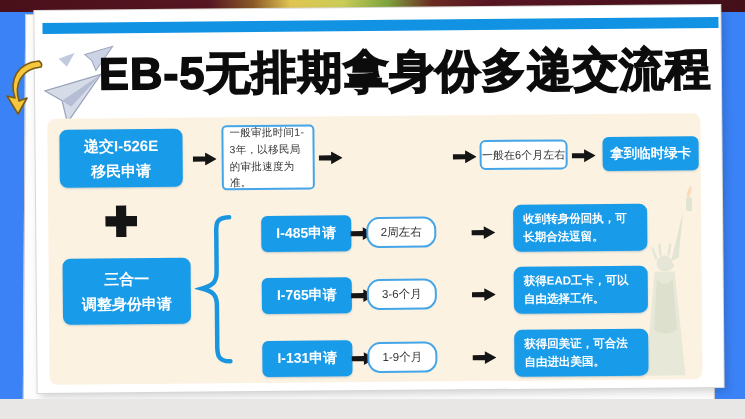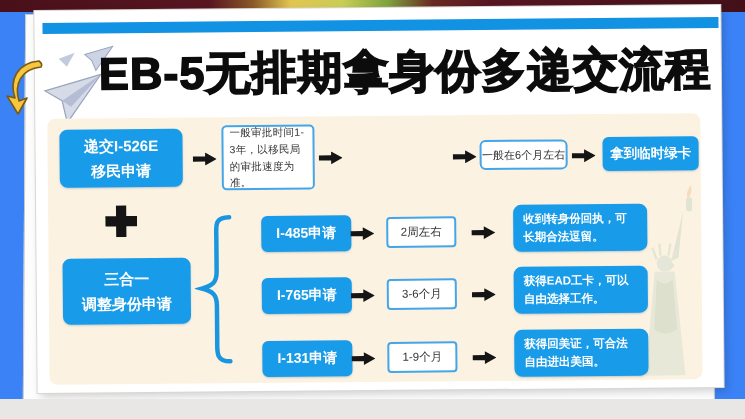--- a/index.html
+++ b/index.html
@@ -52,21 +52,21 @@
   .b-combo { left:14px; top:140px; width:128px; height:66px; font-size:15px; line-height:1.7; }
 
   .brace { position:absolute; left:146px; top:96px; }
 
   .arrow { position:absolute; width:24px; height:15px; background:#151515;
     clip-path:polygon(0 33%,52% 33%,52% 7%,100% 50%,52% 93%,52% 67%,0 67%); }
   .a-t1 { left:145px; top:34px; } .a-t2 { left:271px; top:34px; }
   .a-t3 { left:405px; top:34px; } .a-t4 { left:524px; top:34px; }
 
   .app { width:90px; height:36px; font-size:14px; border-radius:6px; left:193px;margin-left:20px; }
-  .dur { width:70px; height:31px; font-size:11.5px; border-radius:4px; left:338px; }
+  .dur { width:70px; height:31px; font-size:11.5px; border-radius:13px; left:318px; }
   .res { width:134px; height:47px; font-size:11.5px; border-radius:8px; left:465px;
          justify-content:flex-start; text-align:left; padding:5px 10px; line-height:1.55; }
   .rowA .app{ top:99px; } .rowA .dur{ top:101px; } .rowA .res{ top:90px; }
   .rowA .a1{ left:302px; top:110px; } .rowA .a2{ left:423px; top:110px; }
   .rowB .app{ top:161px; } .rowB .dur{ top:163px; } .rowB .res{ top:152px; }
   .rowB .a1{ left:302px; top:172px; } .rowB .a2{ left:423px; top:172px; }
   .rowC .app{ top:224px; } .rowC .dur{ top:226px; } .rowC .res{ top:215px; }
   .rowC .a1{ left:302px; top:235px; } .rowC .a2{ left:423px; top:235px; }
 </style>
 </head>

